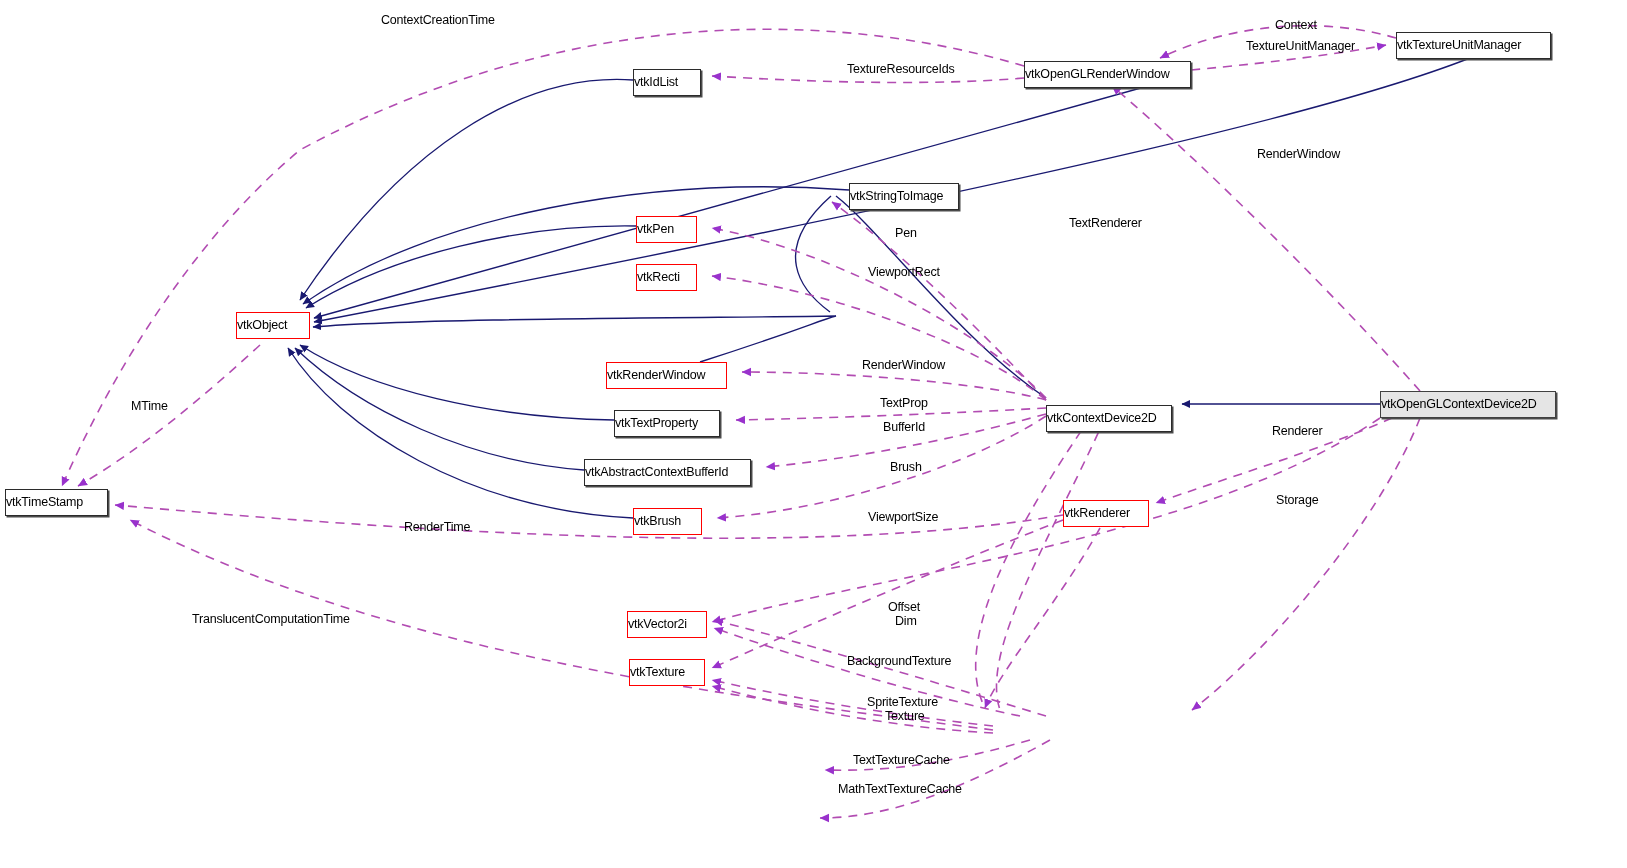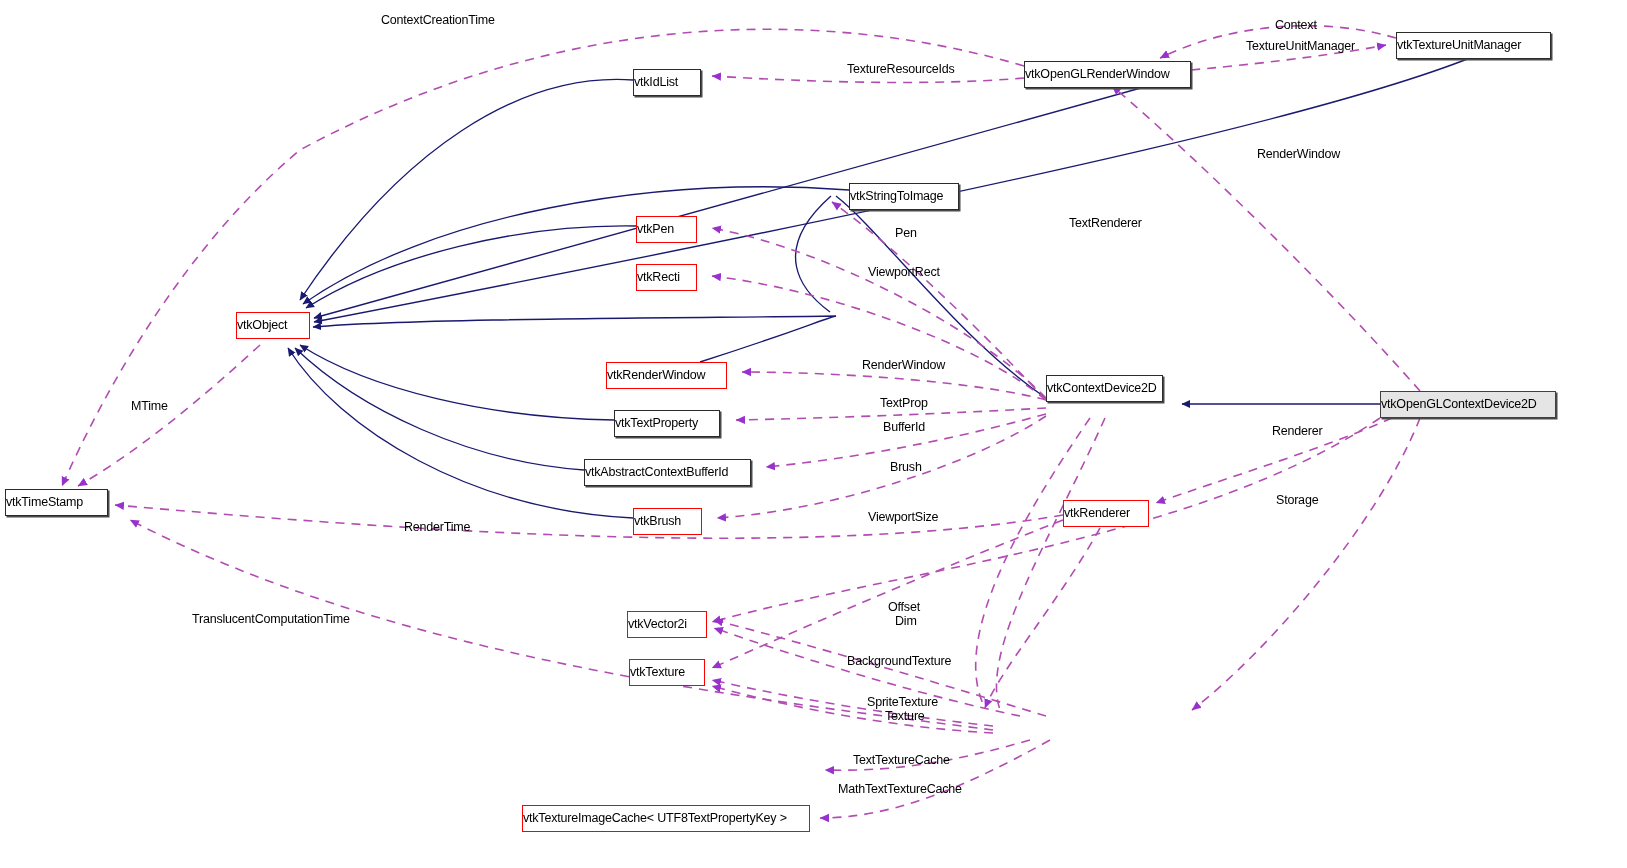--- a/index.html
+++ b/index.html
@@ -187,21 +187,21 @@
   </div>
 
   <div class="node redbox" style="left:236px; top:312px; width:74px;">
     <span>vtkObject</span>
   </div>
 
   <div class="node redbox" style="left:606px; top:362px; width:121px;">
     <span>vtkRenderWindow</span>
   </div>
 
-  <div class="node plain" style="left:1046px; top:375px; width:117px;">
+  <div class="node plain" style="left:1046px; top:405px; width:126px;">
     <span>vtkContextDevice2D</span>
   </div>
 
   <div class="node current" style="left:1380px; top:391px; width:176px;">
     <span>vtkOpenGLContextDevice2D</span>
   </div>
 
   <div class="node plain" style="left:614px; top:410px; width:106px;">
     <span>vtkTextProperty</span>
   </div>
@@ -225,23 +225,20 @@
   <div class="node redbox" style="left:627px; top:611px; width:80px;">
     <span>vtkVector2i</span>
   </div>
 
   <div class="node redbox" style="left:629px; top:659px; width:76px;">
     <span>vtkTexture</span>
   </div>
 
 
 
-  <div class="node redbox" style="left:522px; top:805px; width:288px;">
-    <span>vtkTextureImageCache&lt; UTF8TextPropertyKey &gt;</span>
-  </div>
 
   <div class="edge-label" style="left:381px; top:13px;">ContextCreationTime</div>
   <div class="edge-label" style="left:1275px; top:18px;">Context</div>
   <div class="edge-label" style="left:1246px; top:39px;">TextureUnitManager</div>
   <div class="edge-label" style="left:847px; top:62px;">TextureResourceIds</div>
   <div class="edge-label" style="left:1257px; top:147px;">RenderWindow</div>
   <div class="edge-label" style="left:1069px; top:216px;">TextRenderer</div>
   <div class="edge-label" style="left:895px; top:226px;">Pen</div>
   <div class="edge-label" style="left:868px; top:265px;">ViewportRect</div>
   <div class="edge-label" style="left:862px; top:358px;">RenderWindow</div>

